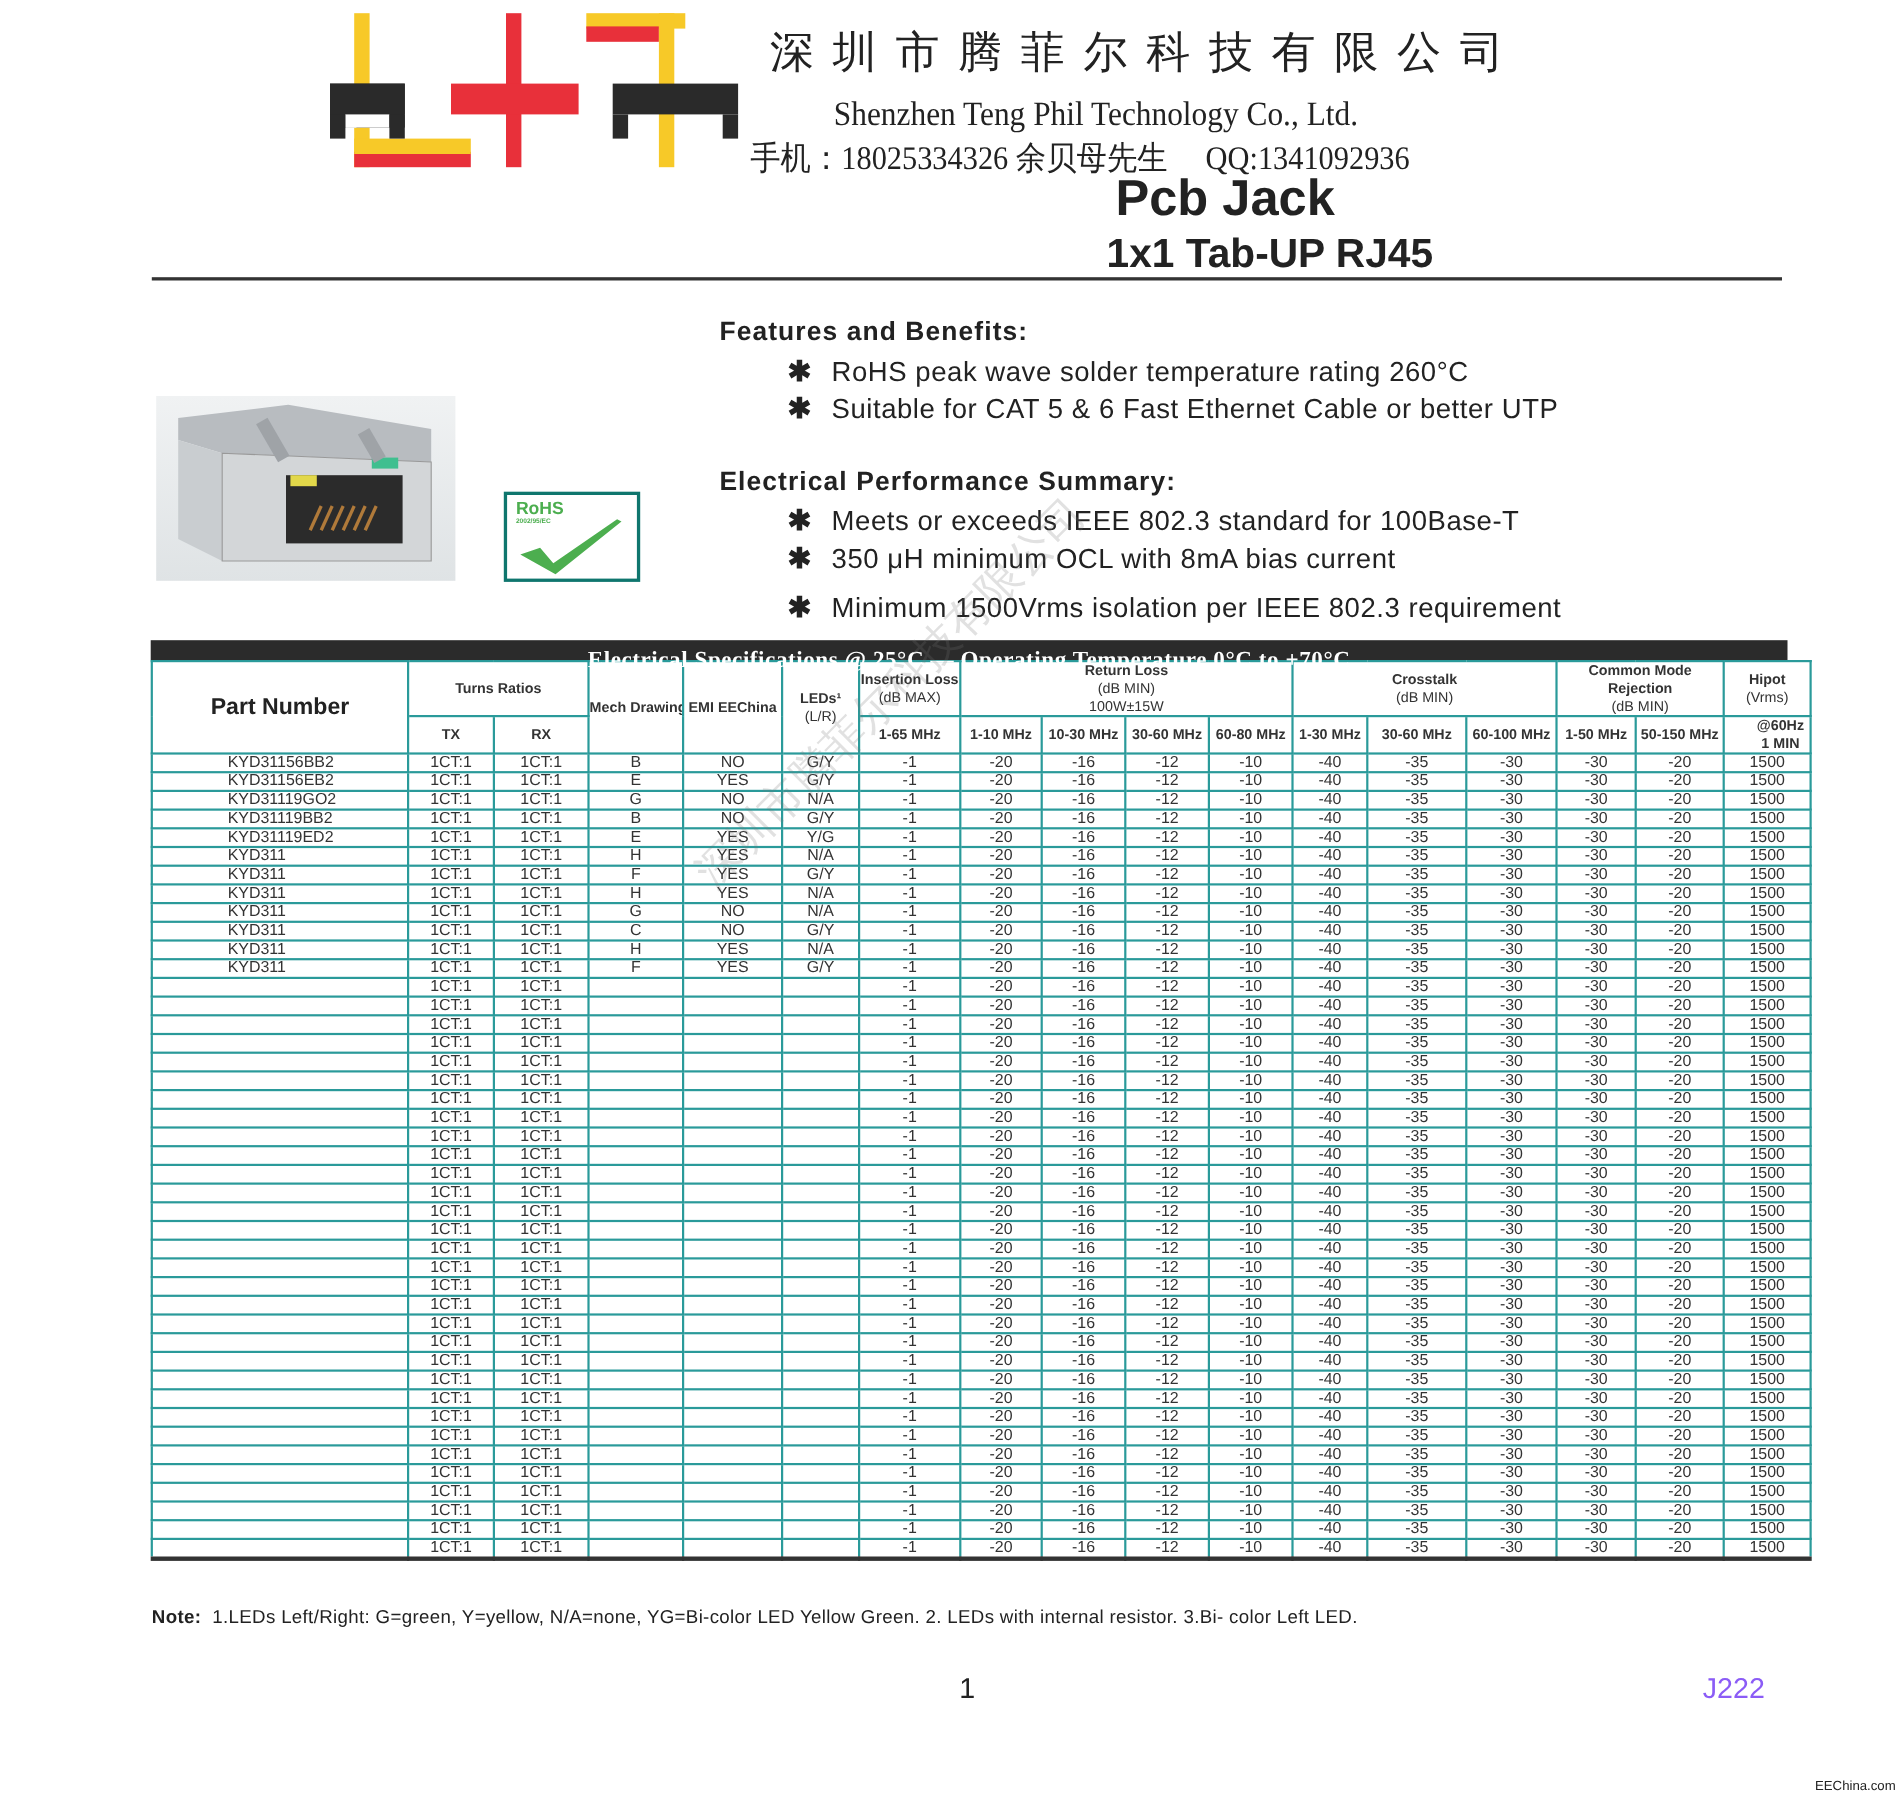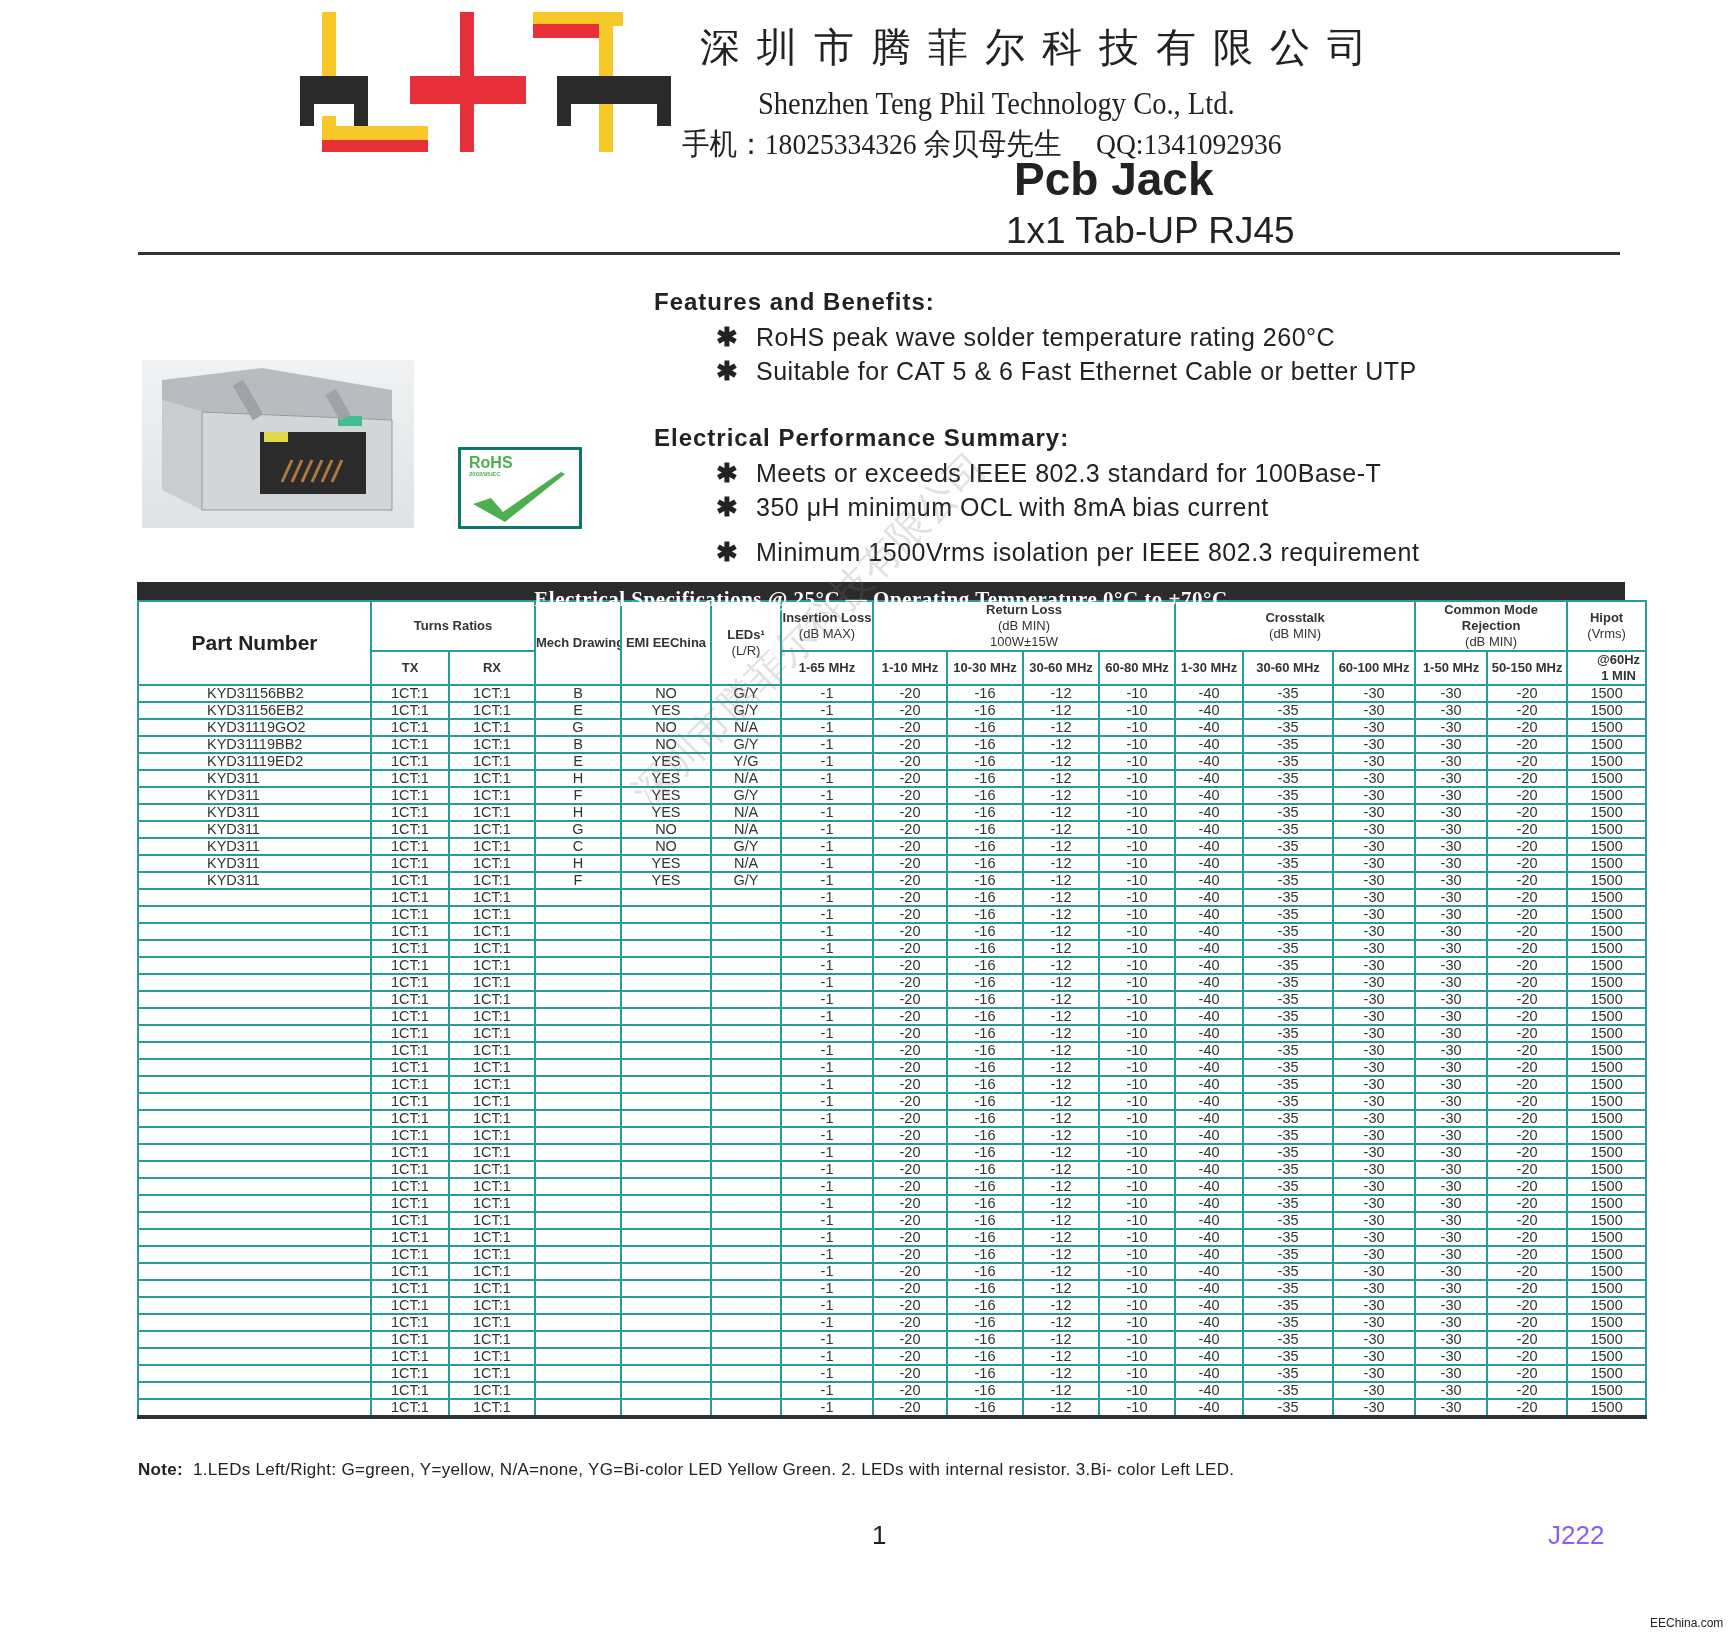--- a/index.html
+++ b/index.html
@@ -7,21 +7,21 @@
   .abs { position:absolute; }
 
   
   .logo { left:300px; top:10px; width:370px; height:145px; }
   .logo div { position:absolute; }
 
   .cn-title { left:700px; top:20px; font-family:"DejaVu Serif", serif; font-size:40px; letter-spacing:17px; color:#222; white-space:nowrap; }
   .en-company { left:758px; top:86px; font-family:"Liberation Serif", serif; font-size:31px; color:#222; white-space:nowrap; transform:scaleX(0.92); transform-origin:left; }
   .contact { left:682px; top:124px; font-family:"Liberation Serif", serif; font-size:30px; color:#222; white-space:nowrap; transform:scaleX(0.92); transform-origin:left; }
   .prod-title { left:1014px; top:152px; font-size:46px; font-weight:bold; color:#222; white-space:nowrap; }
-  .prod-sub { left:1006px; top:210px; font-size:37px; font-weight:normal; color:#222; white-space:nowrap; }
+  .prod-sub { left:1006px; top:210px; font-size:37px; font-weight:bold; color:#222; white-space:nowrap; }
   .rule { left:138px; top:252px; width:1482px; height:3px; background:#333; }
 
   
   .photo { left:142px; top:360px; width:272px; height:168px; background:linear-gradient(180deg,#f0f2f3,#dfe3e5); }
   .rohs { left:458px; top:447px; width:118px; height:76px; border:3px solid #0f766e; background:#fff; }
   .rohs-text { position:absolute; left:8px; top:4px; font-size:16px; font-weight:bold; color:#4cae4f; }
   .rohs-date { position:absolute; left:8px; top:21px; font-size:6px; font-weight:bold; color:#4cae4f; }
 
   .sec-head { font-size:24px; font-weight:bold; color:#222; letter-spacing:1px; white-space:nowrap; }
   .bullet { font-size:25px; color:#222; white-space:nowrap; letter-spacing:0.5px; }

